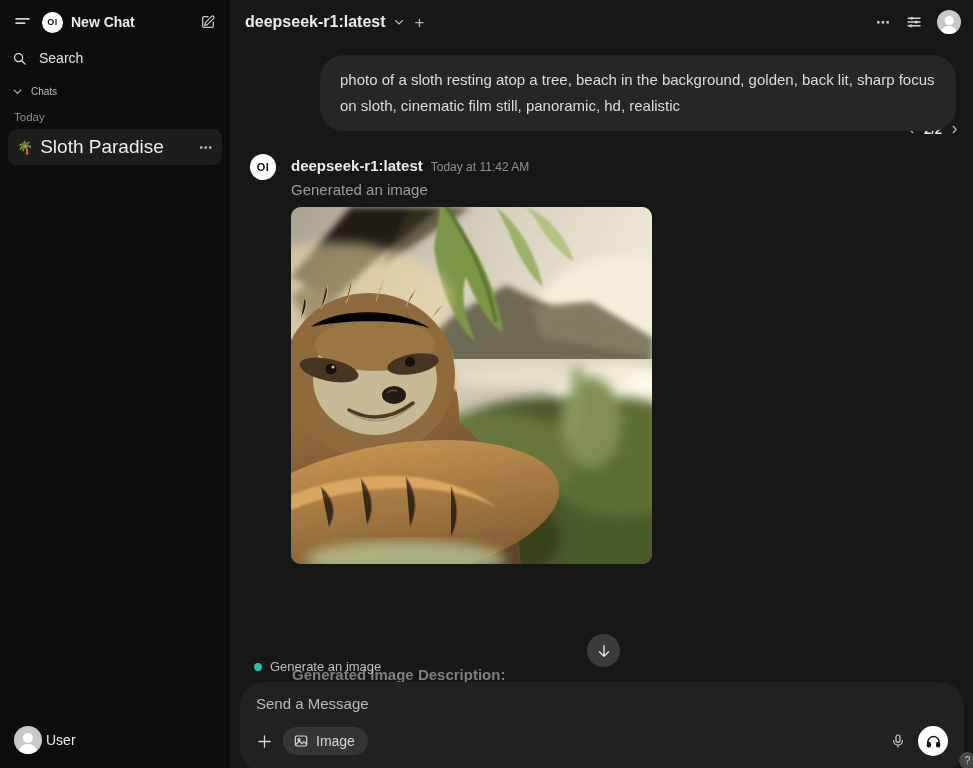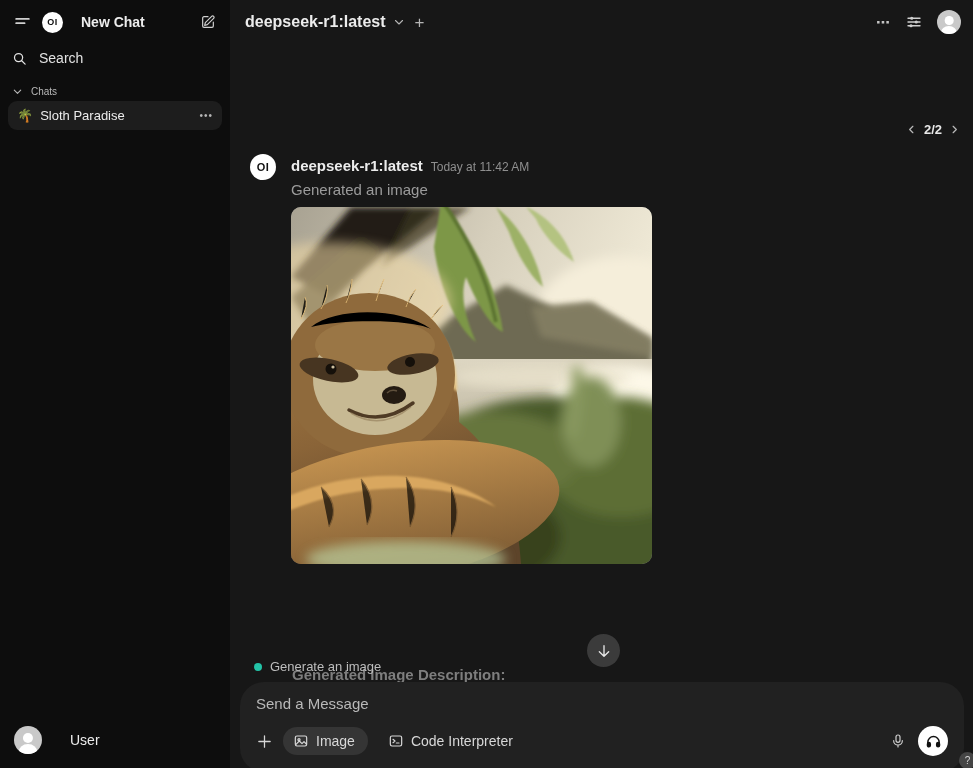--- a/index.html
+++ b/index.html
@@ -5,30 +5,30 @@
   * { margin:0; padding:0; box-sizing:border-box; }
   html,body { background:#000; }
   body { font-family:"Liberation Sans","DejaVu Sans",sans-serif; }
   .app { position:relative; width:973px; height:768px; background:#84cc16; overflow:hidden; display:flex; }
 
   
   .sidebar { position:relative; width:230px; height:100%; background:#0d0d0d; flex-shrink:0; color:#ececec; }
   .sb-top { display:flex; align-items:center; padding:10px 10px 8px 10px; gap:8px; }
   .icon-btn { display:flex; align-items:center; justify-content:center; border-radius:8px; cursor:pointer; color:#cfcfcf; background:transparent; border:none; }
   .sb-logo { width:21px; height:21px; border-radius:50%; background:#ffffff; color:#0d0d0d; display:flex; align-items:center; justify-content:center; font-size:9px; font-weight:bold; letter-spacing:0.5px; }
-  .sb-newchat { font-size:14px; font-weight:600; color:#ececec; flex:1; margin-left:10px; }
+  .sb-newchat { font-size:14px; font-weight:600; color:#ececec; flex:1; margin-left:0; }
   .sb-row { display:flex; align-items:center; gap:12px; padding:8px 12px; font-size:14px; font-weight:500; color:#e2e2e2; cursor:pointer; }
   .sb-row svg { flex-shrink:0; }
   .sb-chats-hdr { display:flex; align-items:center; gap:8px; padding:12px 12px 4px 12px; font-size:10px; font-weight:500; color:#b9b9b9; cursor:pointer; }
   .sb-today { padding:10px 14px 6px 14px; font-size:11.5px; color:#8a8a8a; }
   .chat-item { display:flex; align-items:center; margin:0 8px; padding:7px 9px; background:#1d1d1d; border-radius:9px; cursor:pointer; }
   .chat-item .emoji { font-size:13px; margin-right:7px; }
-  .chat-item .title { flex:1; font-size:13px; color:#ececec; white-space:nowrap; overflow:hidden; }
+  .chat-item .title { flex:1; font-size:19px; color:#ececec; white-space:nowrap; overflow:hidden; }
   .chat-item .dots { color:#b5b5b5; font-size:10px; letter-spacing:1px; cursor:pointer; }
-  .sb-user { position:absolute; left:0; bottom:0; width:100%; display:flex; align-items:center; gap:28px; padding:10px 14px 14px 14px; cursor:pointer; }
+  .sb-user { position:absolute; left:0; bottom:0; width:100%; display:flex; align-items:center; gap:4px; padding:10px 14px 14px 14px; cursor:pointer; }
   .avatar-circle { width:28px; height:28px; border-radius:50%; background:#c9c9c9; position:relative; overflow:hidden; flex-shrink:0; }
   .avatar-circle::before { content:""; position:absolute; left:50%; top:26%; transform:translateX(-50%); width:36%; height:36%; border-radius:50%; background:#fff; }
   .avatar-circle::after { content:""; position:absolute; left:50%; top:66%; transform:translateX(-50%); width:68%; height:60%; border-radius:50%; background:#fff; }
   .sb-user .name { font-size:14px; font-weight:500; color:#ececec; }
 
   
   .main { position:relative; flex:1; height:100%; background:#171717; overflow:hidden; }
   .main-header { position:absolute; top:0; left:0; right:0; height:44px; display:flex; align-items:center; padding:0 12px 0 15px; z-index:5; }
   .model-sel { display:flex; align-items:center; gap:7px; cursor:pointer; }
   .model-name { font-size:16px; font-weight:600; color:#ececec; }
@@ -115,20 +115,21 @@
 
     <div class="sb-chats-hdr">
       <span style="display:flex;">
         <svg width="11" height="11" viewBox="0 0 24 24" fill="none" stroke="currentColor" stroke-width="2.4" stroke-linecap="round" stroke-linejoin="round">
             <path d="M5 9l7 7 7-7"></path>
           </svg>
       </span>
       <span>Chats</span>
     </div>
 
+    <div class="sb-today">Today</div>
 
     <div class="chat-item">
       <span class="emoji">🌴</span>
       <span class="title">Sloth Paradise</span>
       <span class="dots">•••</span>
     </div>
 
     <div class="sb-user">
       <span class="avatar-circle"></span>
       <span class="name">User</span>
@@ -154,20 +155,21 @@
               <path d="M4 7h16M4 12h16M4 17h16"></path>
               <circle cx="9" cy="7" r="2.1" fill="#cfcfcf" stroke="none"></circle>
               <circle cx="15" cy="12" r="2.1" fill="#cfcfcf" stroke="none"></circle>
               <circle cx="8" cy="17" r="2.1" fill="#cfcfcf" stroke="none"></circle>
             </svg>
         </span>
         <span class="avatar-circle hdr-avatar" style="width:24px;height:24px;"></span>
       </div>
     </div>
 
+    <div class="bubble">photo of a sloth resting atop a tree, beach in the background, golden, back lit, sharp focus on sloth, cinematic film still, panoramic, hd, realistic</div>
 
     <div class="pager">
       <span class="pg-btn">
         <svg width="11" height="11" viewBox="0 0 24 24" fill="none" stroke="currentColor" stroke-width="2.6" stroke-linecap="round" stroke-linejoin="round">
             <path d="M15 5l-7 7 7 7"></path>
           </svg>
       </span>
       <span class="num">2/2</span>
       <span class="pg-btn">
         <svg width="11" height="11" viewBox="0 0 24 24" fill="none" stroke="currentColor" stroke-width="2.6" stroke-linecap="round" stroke-linejoin="round">
@@ -312,29 +314,20 @@
         <div class="pill active">
           <span style="display:flex;">
             <svg width="16" height="16" viewBox="0 0 24 24" fill="none" stroke="currentColor" stroke-width="1.8" stroke-linecap="round" stroke-linejoin="round">
                 <rect x="3.5" y="4.5" width="17" height="15" rx="2.5"></rect>
                 <circle cx="9" cy="10" r="1.6"></circle>
                 <path d="M4.5 17l5-5 4 4 3-3 3.5 3.5"></path>
               </svg>
           </span>
           <span>Image</span>
         </div>
-        <div class="pill">
-          <span style="display:flex;">
-            <svg width="16" height="16" viewBox="0 0 24 24" fill="none" stroke="currentColor" stroke-width="1.8" stroke-linecap="round" stroke-linejoin="round">
-                <rect x="3.5" y="4.5" width="17" height="15" rx="2.5"></rect>
-                <path d="M7.5 9.5l3 2.5-3 2.5M12.5 15h4"></path>
-              </svg>
-          </span>
-          <span>Code Interpreter</span>
-        </div>
         <div class="comp-right">
           <span class="mic-btn">
             <svg width="16" height="16" viewBox="0 0 24 24" fill="none" stroke="currentColor" stroke-width="1.8" stroke-linecap="round" stroke-linejoin="round">
                 <rect x="9" y="3" width="6" height="11" rx="3"></rect>
                 <path d="M5.5 11.5a6.5 6.5 0 0 0 13 0M12 18v3"></path>
               </svg>
           </span>
           <span class="call-btn">
             <span style="display:flex;">
               <svg width="17" height="17" viewBox="0 0 24 24" fill="none" stroke="currentColor" stroke-width="2.1" stroke-linecap="round" stroke-linejoin="round">

